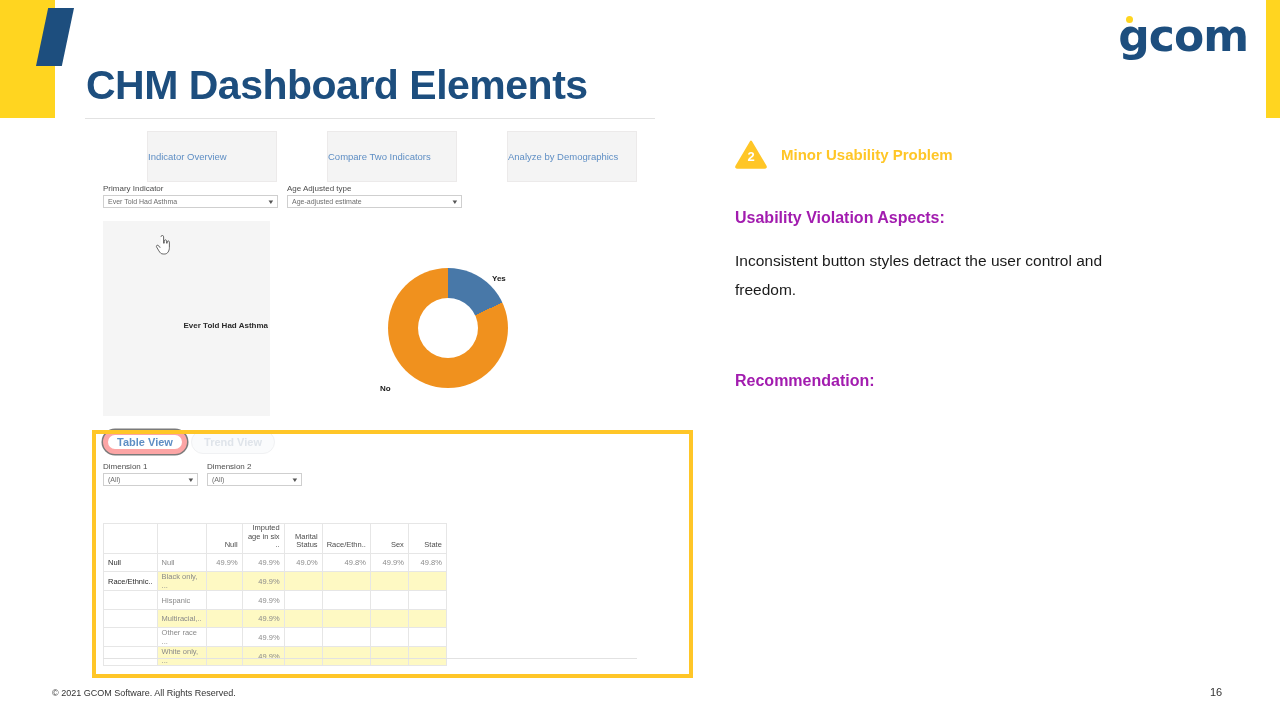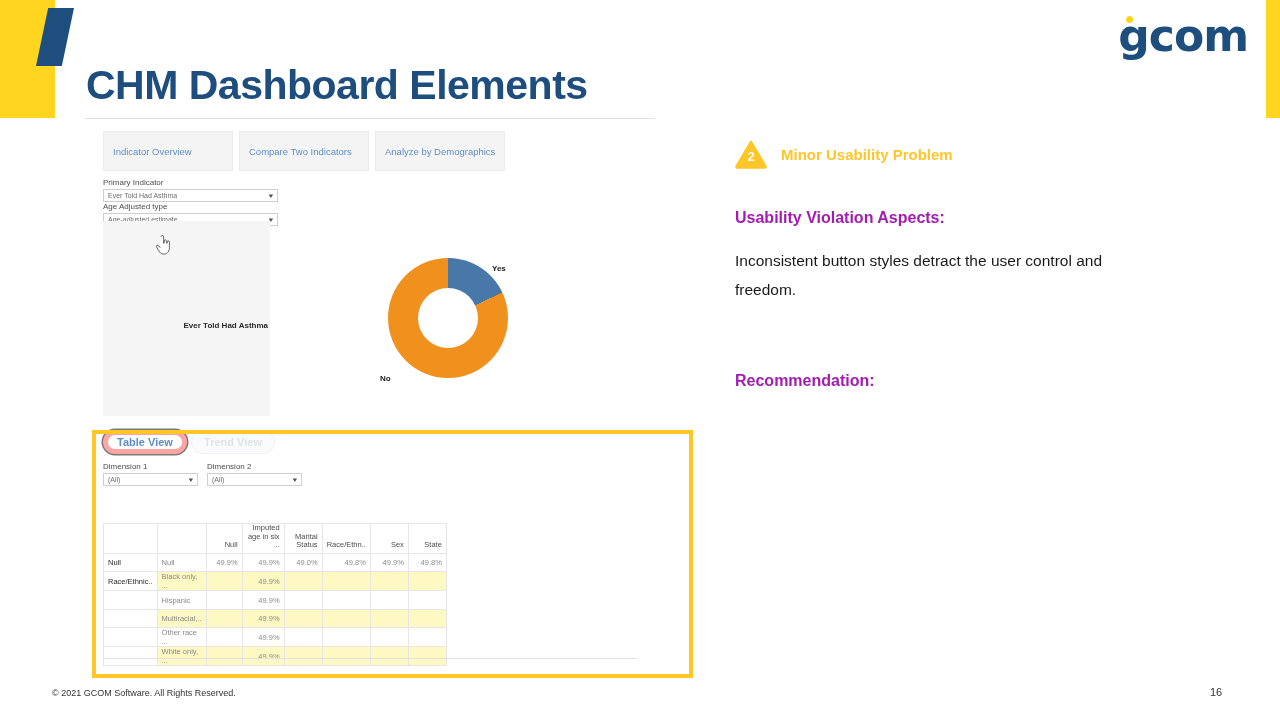--- a/index.html
+++ b/index.html
@@ -54,32 +54,30 @@
   .shot-topline {
     position: absolute; left: 0; top: 0; width: 570px; height: 1px;
     background: #e2e2e2;
   }
 
   .tabs-row {
     position: absolute; left: 18px; top: 13px;
     display: flex; gap: 6px;
   }
   .tab {
-    width: 130px; height: 40px;
+    width: 130px; height: 51px;
     background: #f4f4f4;
     border: 1px solid #eceaea;
     display: flex; align-items: center;
-    padding-left: 9px;
-    font-size: 9.5px; color: #5e8ec4;
+    font-size: 9.5px; color: #5e8ec4; margin-left: 44px;
   }
 
   .filters-row {
-    position: absolute; left: 18px; top: 60px;
+    position: absolute; left: 18px; top: 66px;
     display: flex;
-    flex-direction: column;
   }
   .filter { margin-right: 9px; }
   .filter .flabel {
     font-size: 8px; color: #4d4d4d; margin-bottom: 2px;
     white-space: nowrap;
   }
   .sel {
     height: 13px; border: 1px solid #cfcfcf; background: #fff;
     display: flex; align-items: center; justify-content: space-between;
     padding: 0 3px 0 4px;
@@ -103,21 +101,21 @@
     font-size: 8px; font-weight: 700; color: #2b2b2b;
     white-space: nowrap;
   }
   .hand-cursor {
     position: absolute; left: 52px; top: 14px;
     width: 16px; height: 20px;
   }
 
   
   .donut-wrap {
-    position: absolute; left: 275px; top: 134px; width: 160px; height: 140px; text-align: right;
+    position: absolute; left: 275px; top: 144px; width: 160px; height: 140px; text-align: right;
   }
   .donut {
     position: absolute; left: 28px; top: 6px;
     width: 120px; height: 120px; border-radius: 50%;
   }
   .donut::after {
     content: ""; position: absolute; left: 30px; top: 30px;
     width: 60px; height: 60px; border-radius: 50%; background: #fff;
   }
   .donut-lbl {

